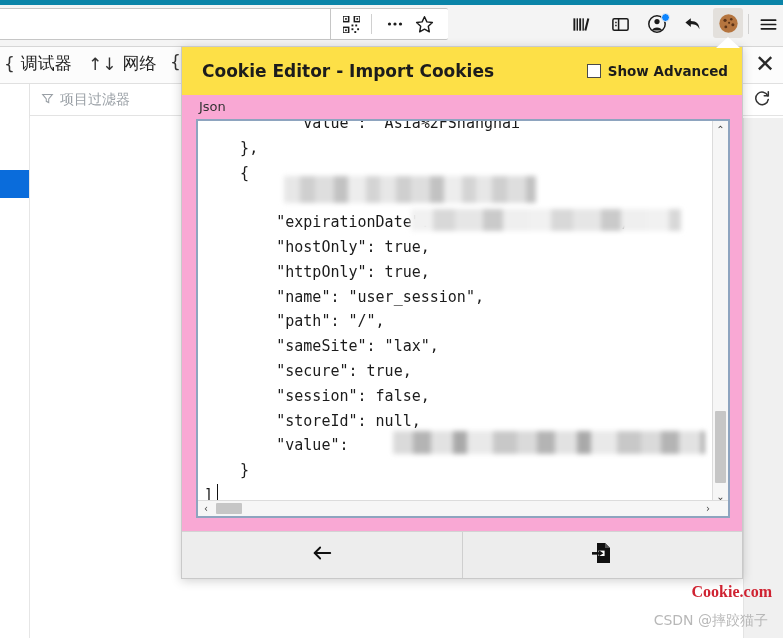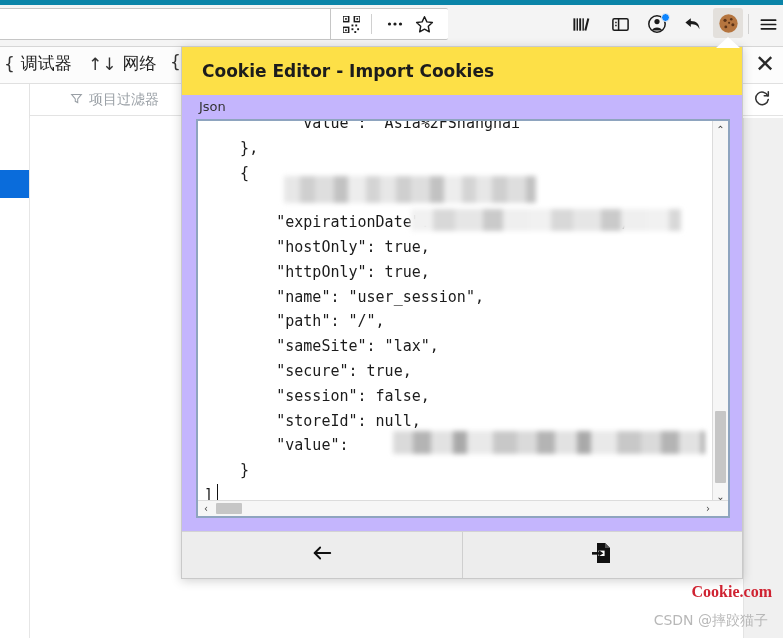--- a/index.html
+++ b/index.html
@@ -178,21 +178,20 @@
     position: absolute;
     left: 31px; top: 38px;
     width: 186px;
     height: 32px;
     display: flex;
     align-items: center;
     gap: 6px;
     padding-left: 10px;
     box-sizing: border-box;
     border-right: 1px solid #e3e3e3;
-    margin-left: 29px;
   }
   .filter-text {
     font-size: 14px;
     color: #9aa0a6;
     font-family: "DejaVu Sans", sans-serif;
   }
   .refresh-btn {
     position: absolute;
     right: 8px; top: 40px;
     width: 26px; height: 26px;
@@ -265,21 +264,21 @@
   .adv-label {
     font-size: 13.5px;
     color: #1c1c1c;
     font-family: "DejaVu Sans", sans-serif;
     font-weight: bold;
   }
 
   .popup-body {
     position: relative;
     height: 438px;
-    background: #c4b5fd;
+    background: #f9a8d4;
     padding: 0 14px;
     box-sizing: border-box;
   }
   .json-label {
     position: absolute;
     left: 17px; top: 4px;
     font-size: 13px;
     color: #333;
     font-family: "DejaVu Sans", sans-serif;
   }
@@ -585,20 +584,24 @@
     </svg>
   </div>
 </div>
 
 <div class="cookie-pointer"></div>
 
 <div id="cookie-popup">
 
   <div class="popup-header">
     <div class="popup-title">Cookie Editor - Import Cookies</div>
+    <div class="adv-wrap">
+      <span class="adv-checkbox"></span>
+      <span class="adv-label">Show Advanced</span>
+    </div>
   </div>
 
   <div class="popup-body">
     <div class="json-label">Json</div>
 
     <div class="json-area">
       <pre class="json-text">          "value": "Asia%2FShanghai"
     },
     {
 

